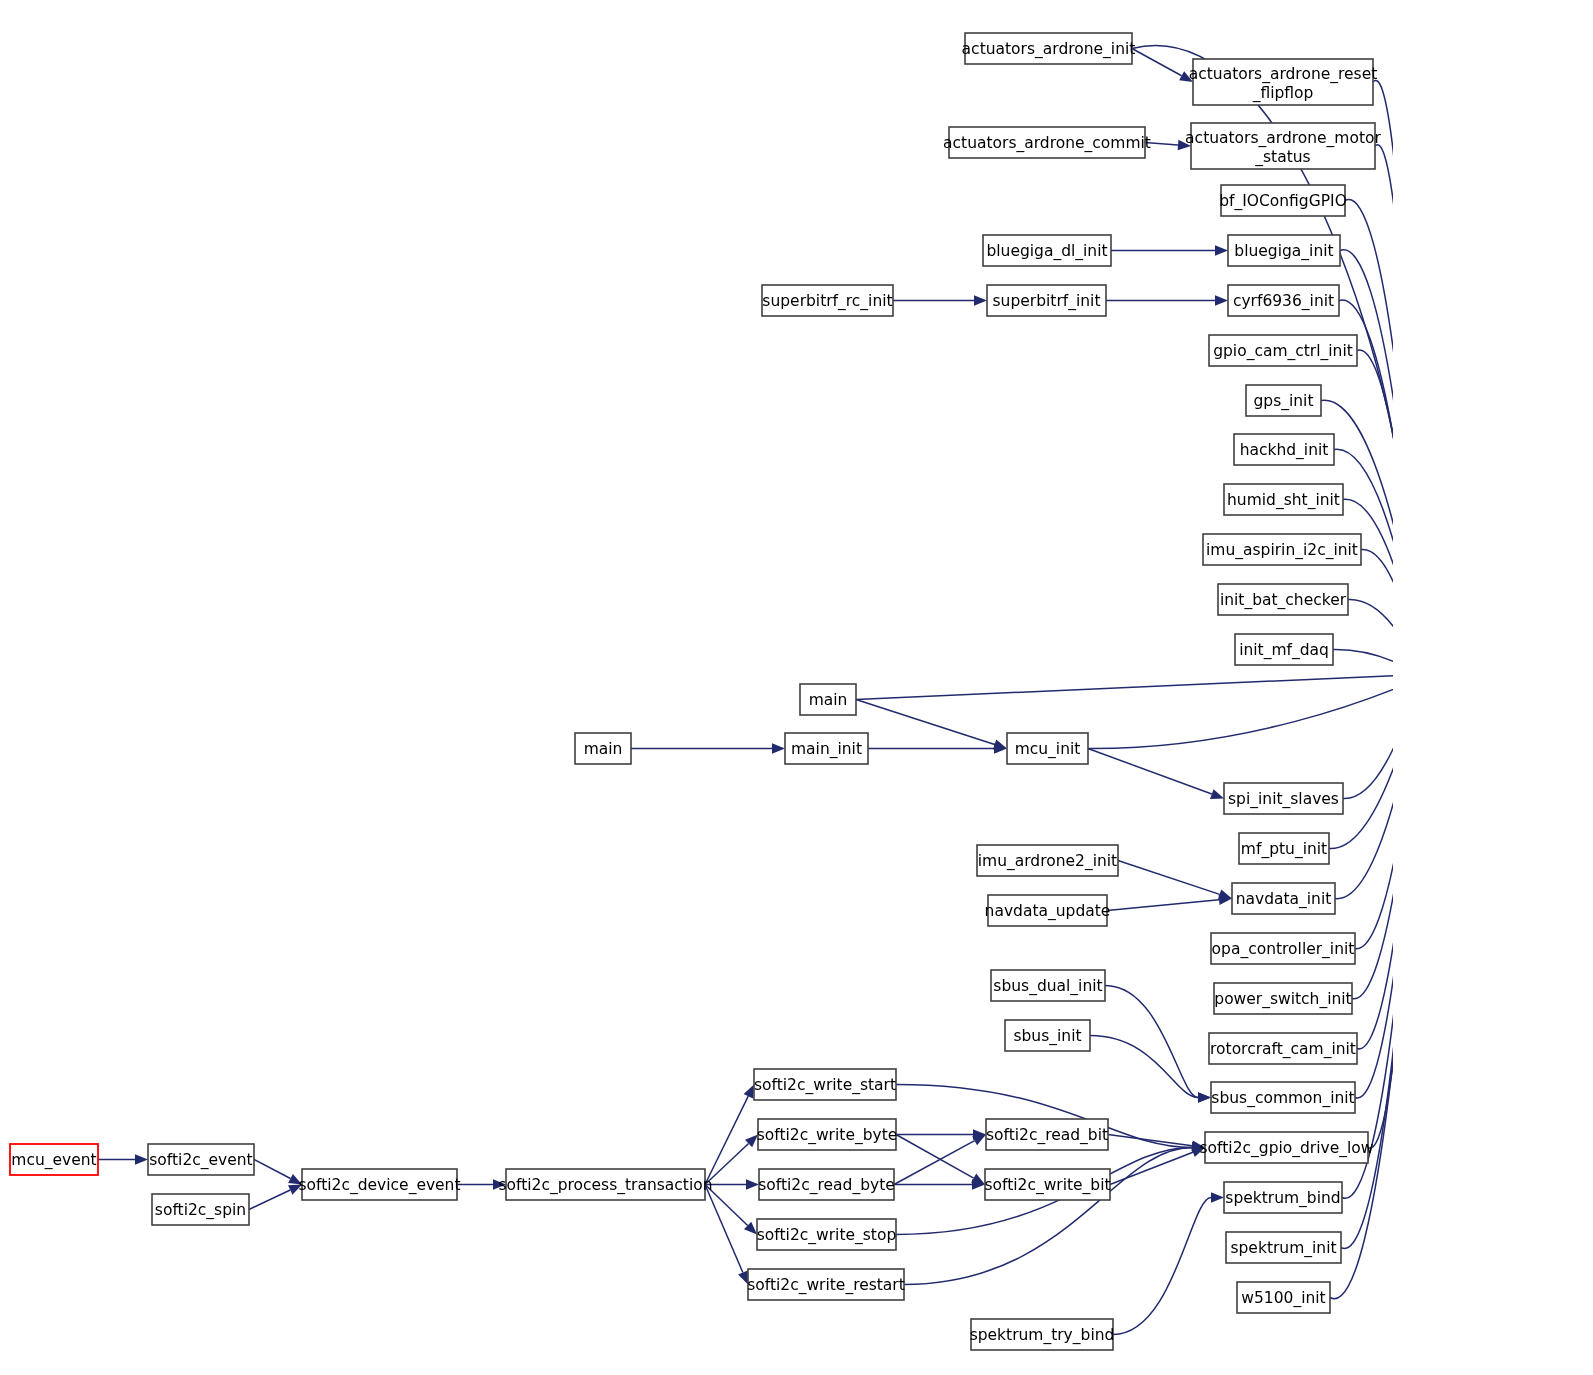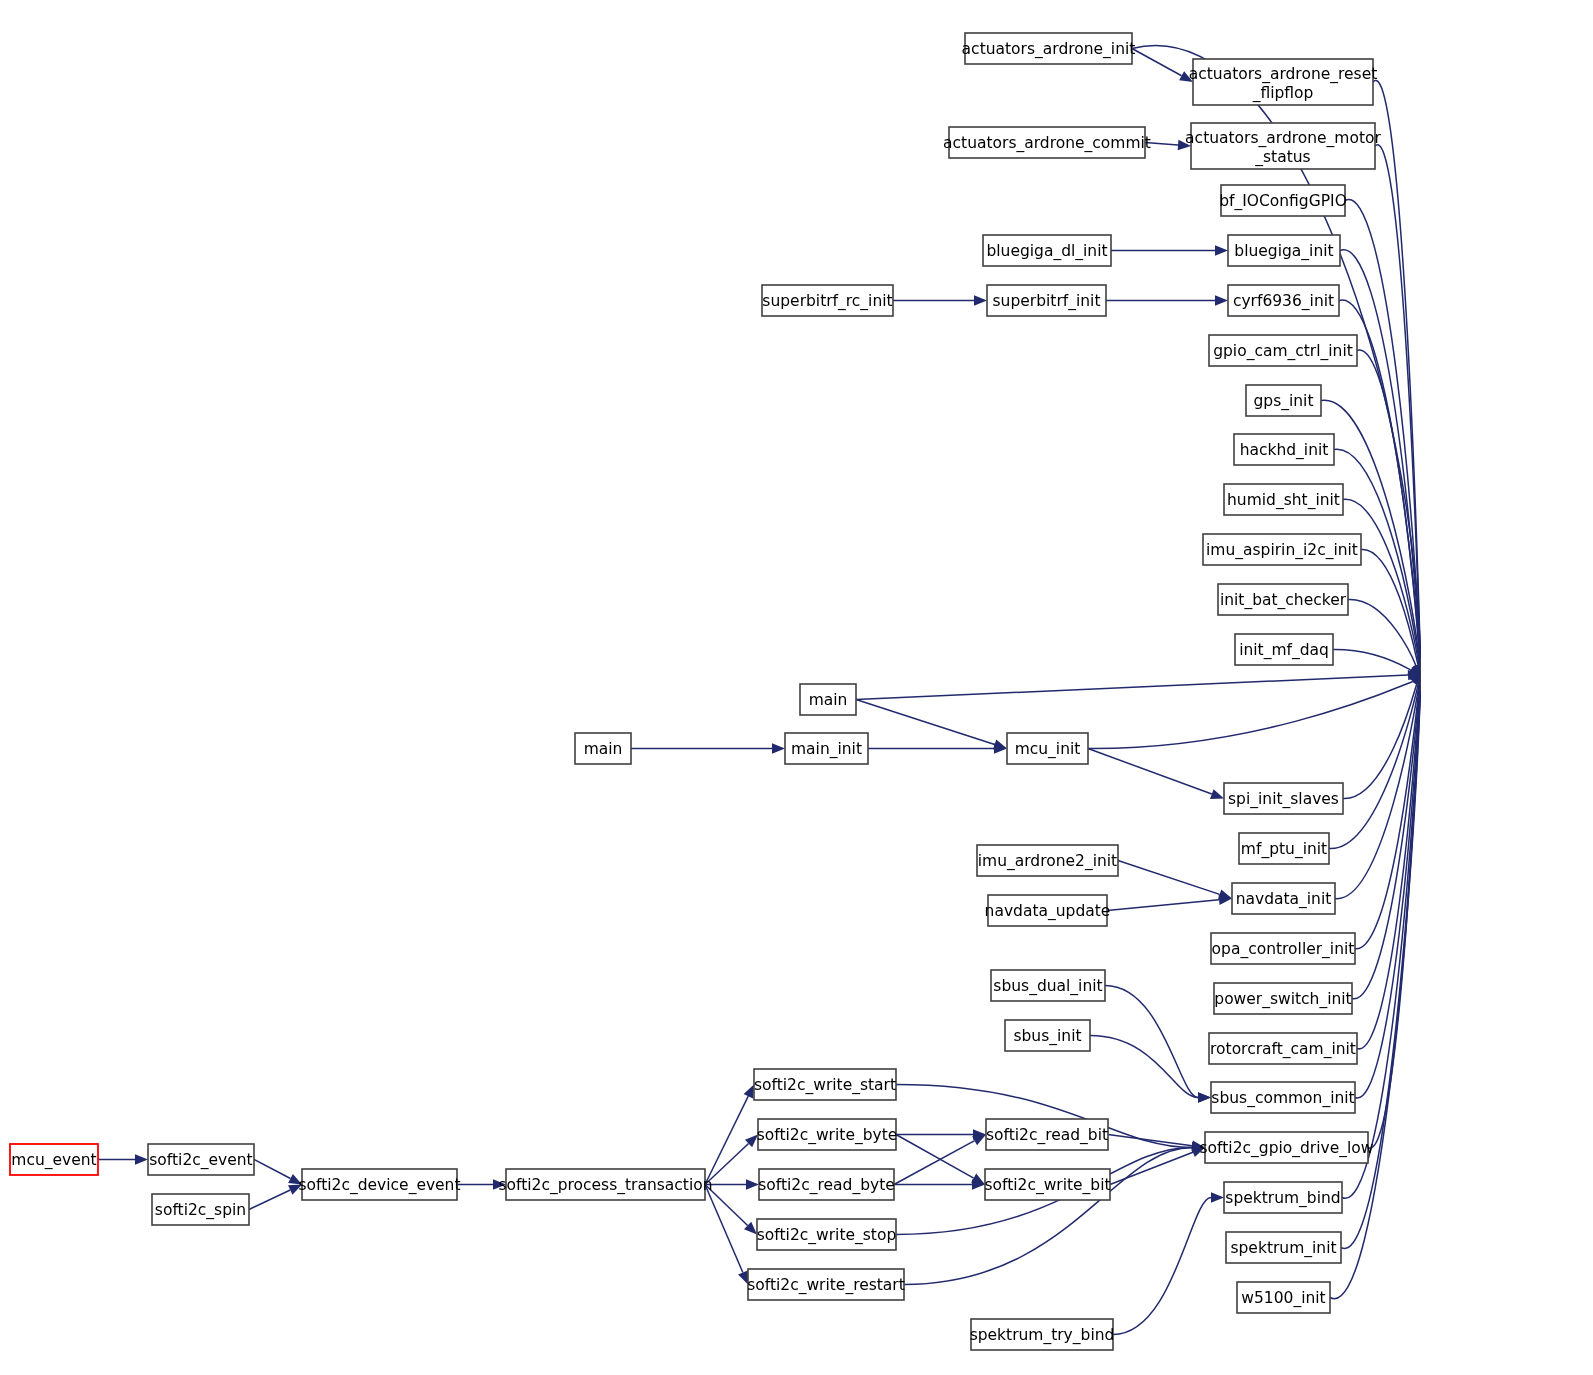--- a/index.html
+++ b/index.html
@@ -1,17 +1,17 @@
 <!DOCTYPE html>
 <html><head>
 <meta charset="utf-8">
 <style>
   html,body{margin:0;padding:0;background:#ffffff;}
   body{font-family:"DejaVu Sans","Liberation Sans",sans-serif;}
-  #canvas{position:relative;width:1393px;height:1375px;background:#ffffff;overflow:hidden;padding-left:28px;}
+  #canvas{position:relative;width:1393px;height:1375px;background:#ffffff;overflow:hidden;}
   svg#graph{position:absolute;left:0;top:0;width:1593px;height:1375px;display:block;}
   .node-rect{fill:#ffffff;stroke:#404040;stroke-width:1.6;}
   .node-rect.target{fill:#bfbfbf;stroke:#404040;}
   .node-rect.root{fill:#ffffff;stroke:#ff0000;stroke-width:1.8;}
   .node-label{font-family:"DejaVu Sans","Liberation Sans",sans-serif;font-size:15.5px;fill:#000000;text-anchor:middle;dominant-baseline:middle;}
   .edge{fill:none;stroke:#222a6e;stroke-width:1.5;}
   .arrowhead{fill:#222a6e;stroke:none;}
 </style>
 </head>
 <body>

